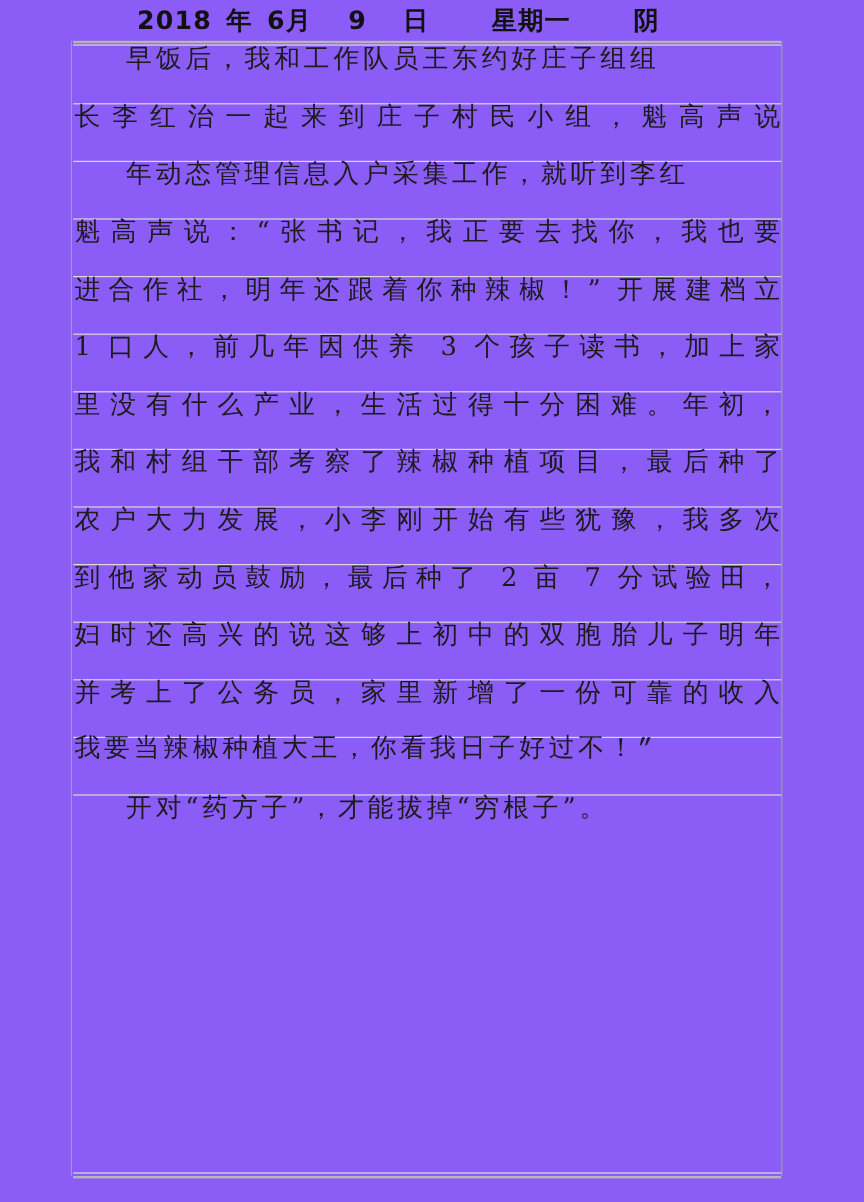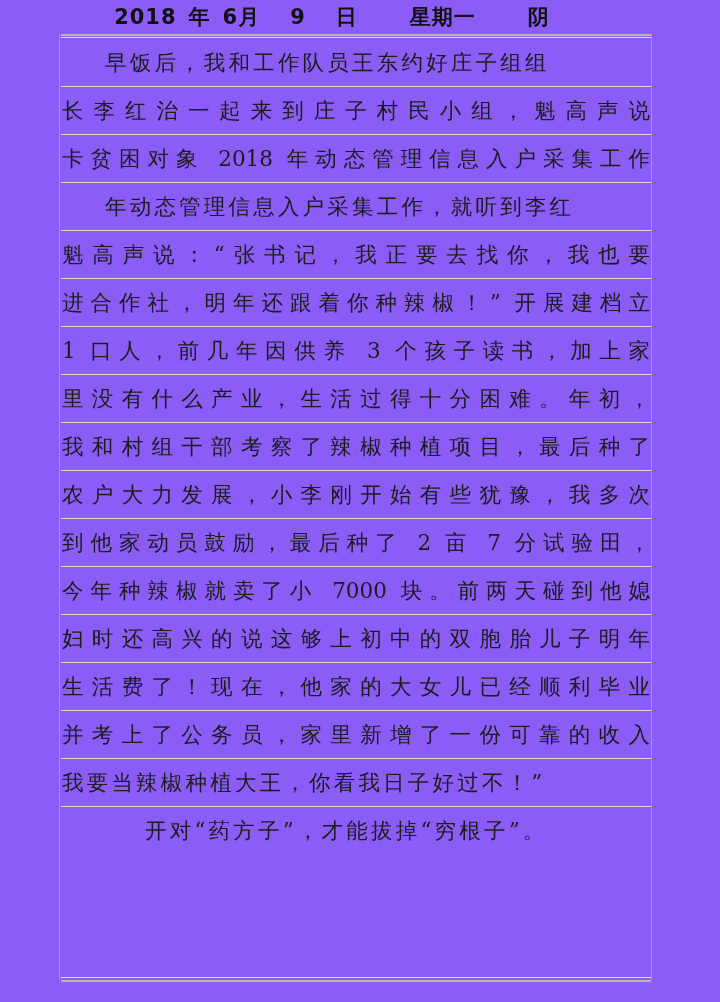--- a/index.html
+++ b/index.html
@@ -107,23 +107,22 @@
     left: 0;
     top: 2px;
     width: 590px;
   }
   .row {
     position: relative;
     height: 48px;
     box-sizing: border-box;
     border-bottom: 1px solid #d9d9d9;
     display: flex;
-    align-items: center;
-  }
-  .row:last-child { border-bottom: none; margin-left: 40px; }
+  }
+  .row:last-child { border-bottom: none; }
 
   .row-text {
     display: block;
     width: 100%;
     font-family: "DejaVu Serif", "Liberation Serif", serif;
     font-size: 21.5px;
     line-height: 1;
     color: #1c1c1c;
     white-space: pre;
     text-align: justify;
@@ -137,20 +136,21 @@
     text-align: left;
     text-align-last: left;
     padding-left: 44px;
     letter-spacing: 3.2px;
   }
   
   .row.ragged .row-text {
     text-align: left;
     text-align-last: left;
     letter-spacing: 3.2px;
+    font-family: Liberation Mono, monospace;
   }
 </style>
 </head>
 <body>
 
 <div id="page">
 
   <div class="date-header">
     <div class="date-header-inner">
       <span class="date-seg">2018</span>
@@ -182,23 +182,20 @@
     <div class="edge edge-left"></div>
     <div class="edge edge-right"></div>
 
     <div class="rows" id="rows">
         <div class="row indent">
           <span class="row-text">早饭后，我和工作队员王东约好庄子组组</span>
         </div>
         <div class="row">
           <span class="row-text">长李红治一起来到庄子村民小组，魁高声说</span>
         </div>
-        <div class="row">
-          <span class="row-text">卡贫困对象 2018 年动态管理信息入户采集工作</span>
-        </div>
         <div class="row indent">
           <span class="row-text">年动态管理信息入户采集工作，就听到李红</span>
         </div>
         <div class="row">
           <span class="row-text">魁高声说：“张书记，我正要去找你，我也要</span>
         </div>
         <div class="row">
           <span class="row-text">进合作社，明年还跟着你种辣椒！” 开展建档立</span>
         </div>
         <div class="row">
@@ -210,27 +207,21 @@
         <div class="row">
           <span class="row-text">我和村组干部考察了辣椒种植项目，最后种了</span>
         </div>
         <div class="row">
           <span class="row-text">农户大力发展，小李刚开始有些犹豫，我多次</span>
         </div>
         <div class="row">
           <span class="row-text">到他家动员鼓励，最后种了 2 亩 7 分试验田，</span>
         </div>
         <div class="row">
-          <span class="row-text">今年种辣椒就卖了小 7000 块。前两天碰到他媳</span>
-        </div>
-        <div class="row">
           <span class="row-text">妇时还高兴的说这够上初中的双胞胎儿子明年</span>
-        </div>
-        <div class="row">
-          <span class="row-text">生活费了！现在，他家的大女儿已经顺利毕业</span>
         </div>
         <div class="row">
           <span class="row-text">并考上了公务员，家里新增了一份可靠的收入</span>
         </div>
         <div class="row ragged">
           <span class="row-text">我要当辣椒种植大王，你看我日子好过不！”</span>
         </div>
         <div class="row indent">
           <span class="row-text">开对“药方子”，才能拔掉“穷根子”。</span>
         </div>

